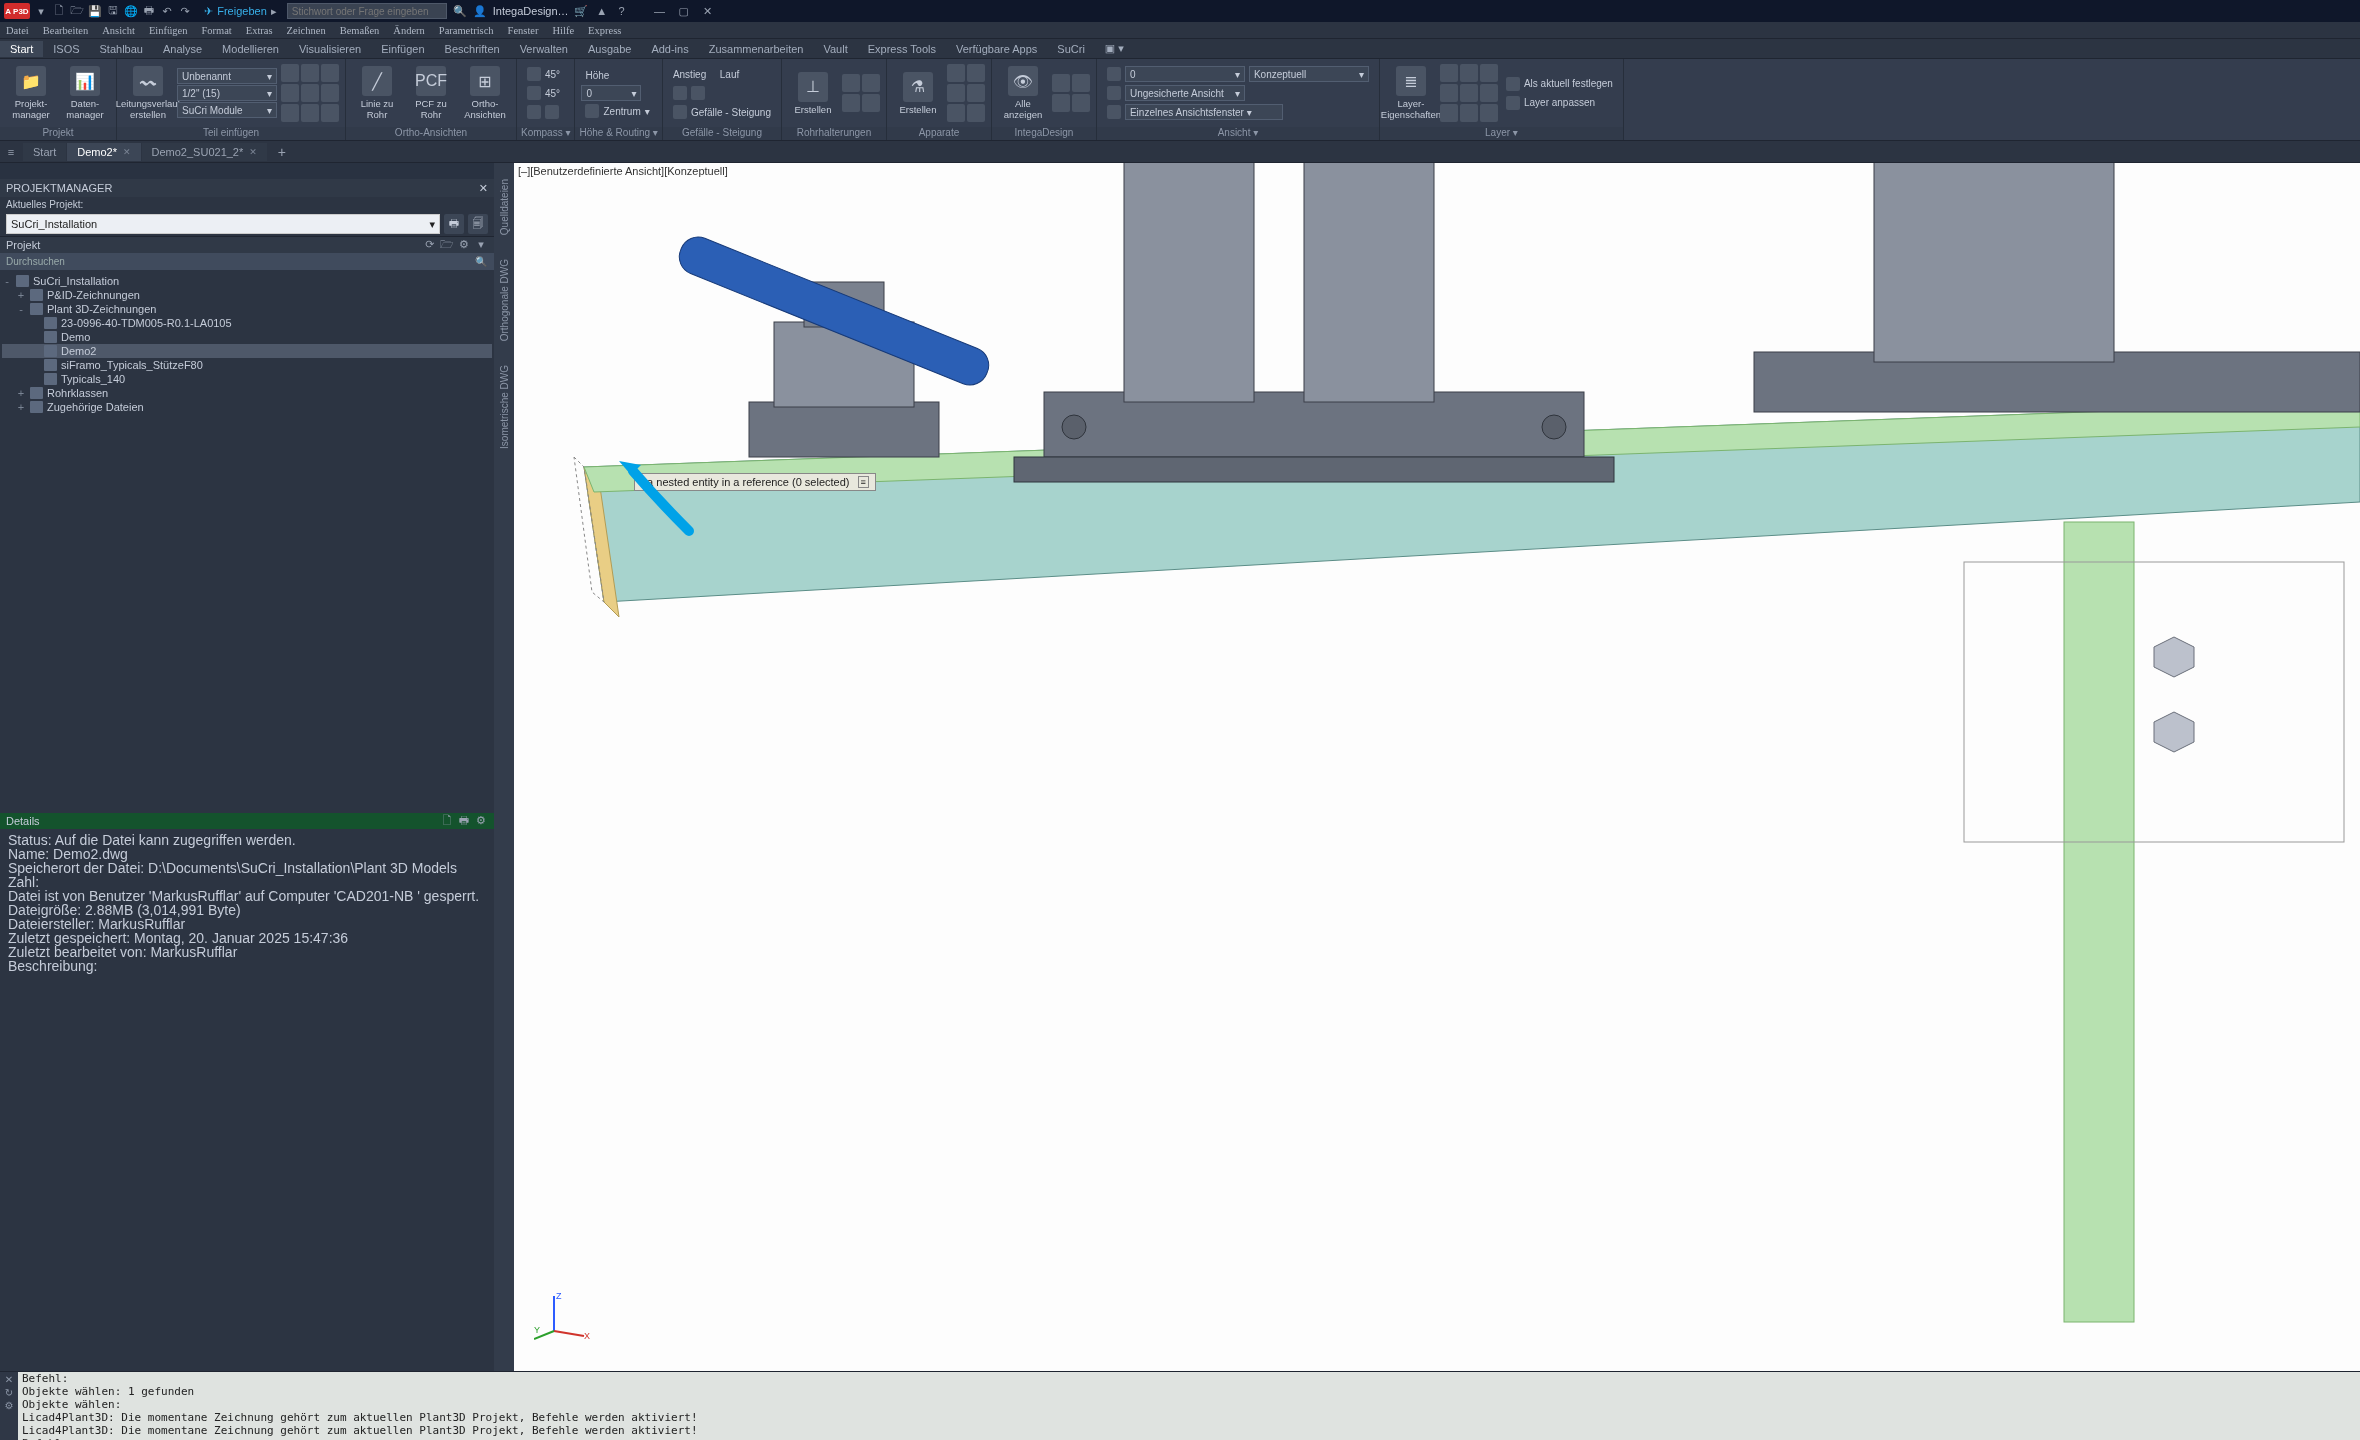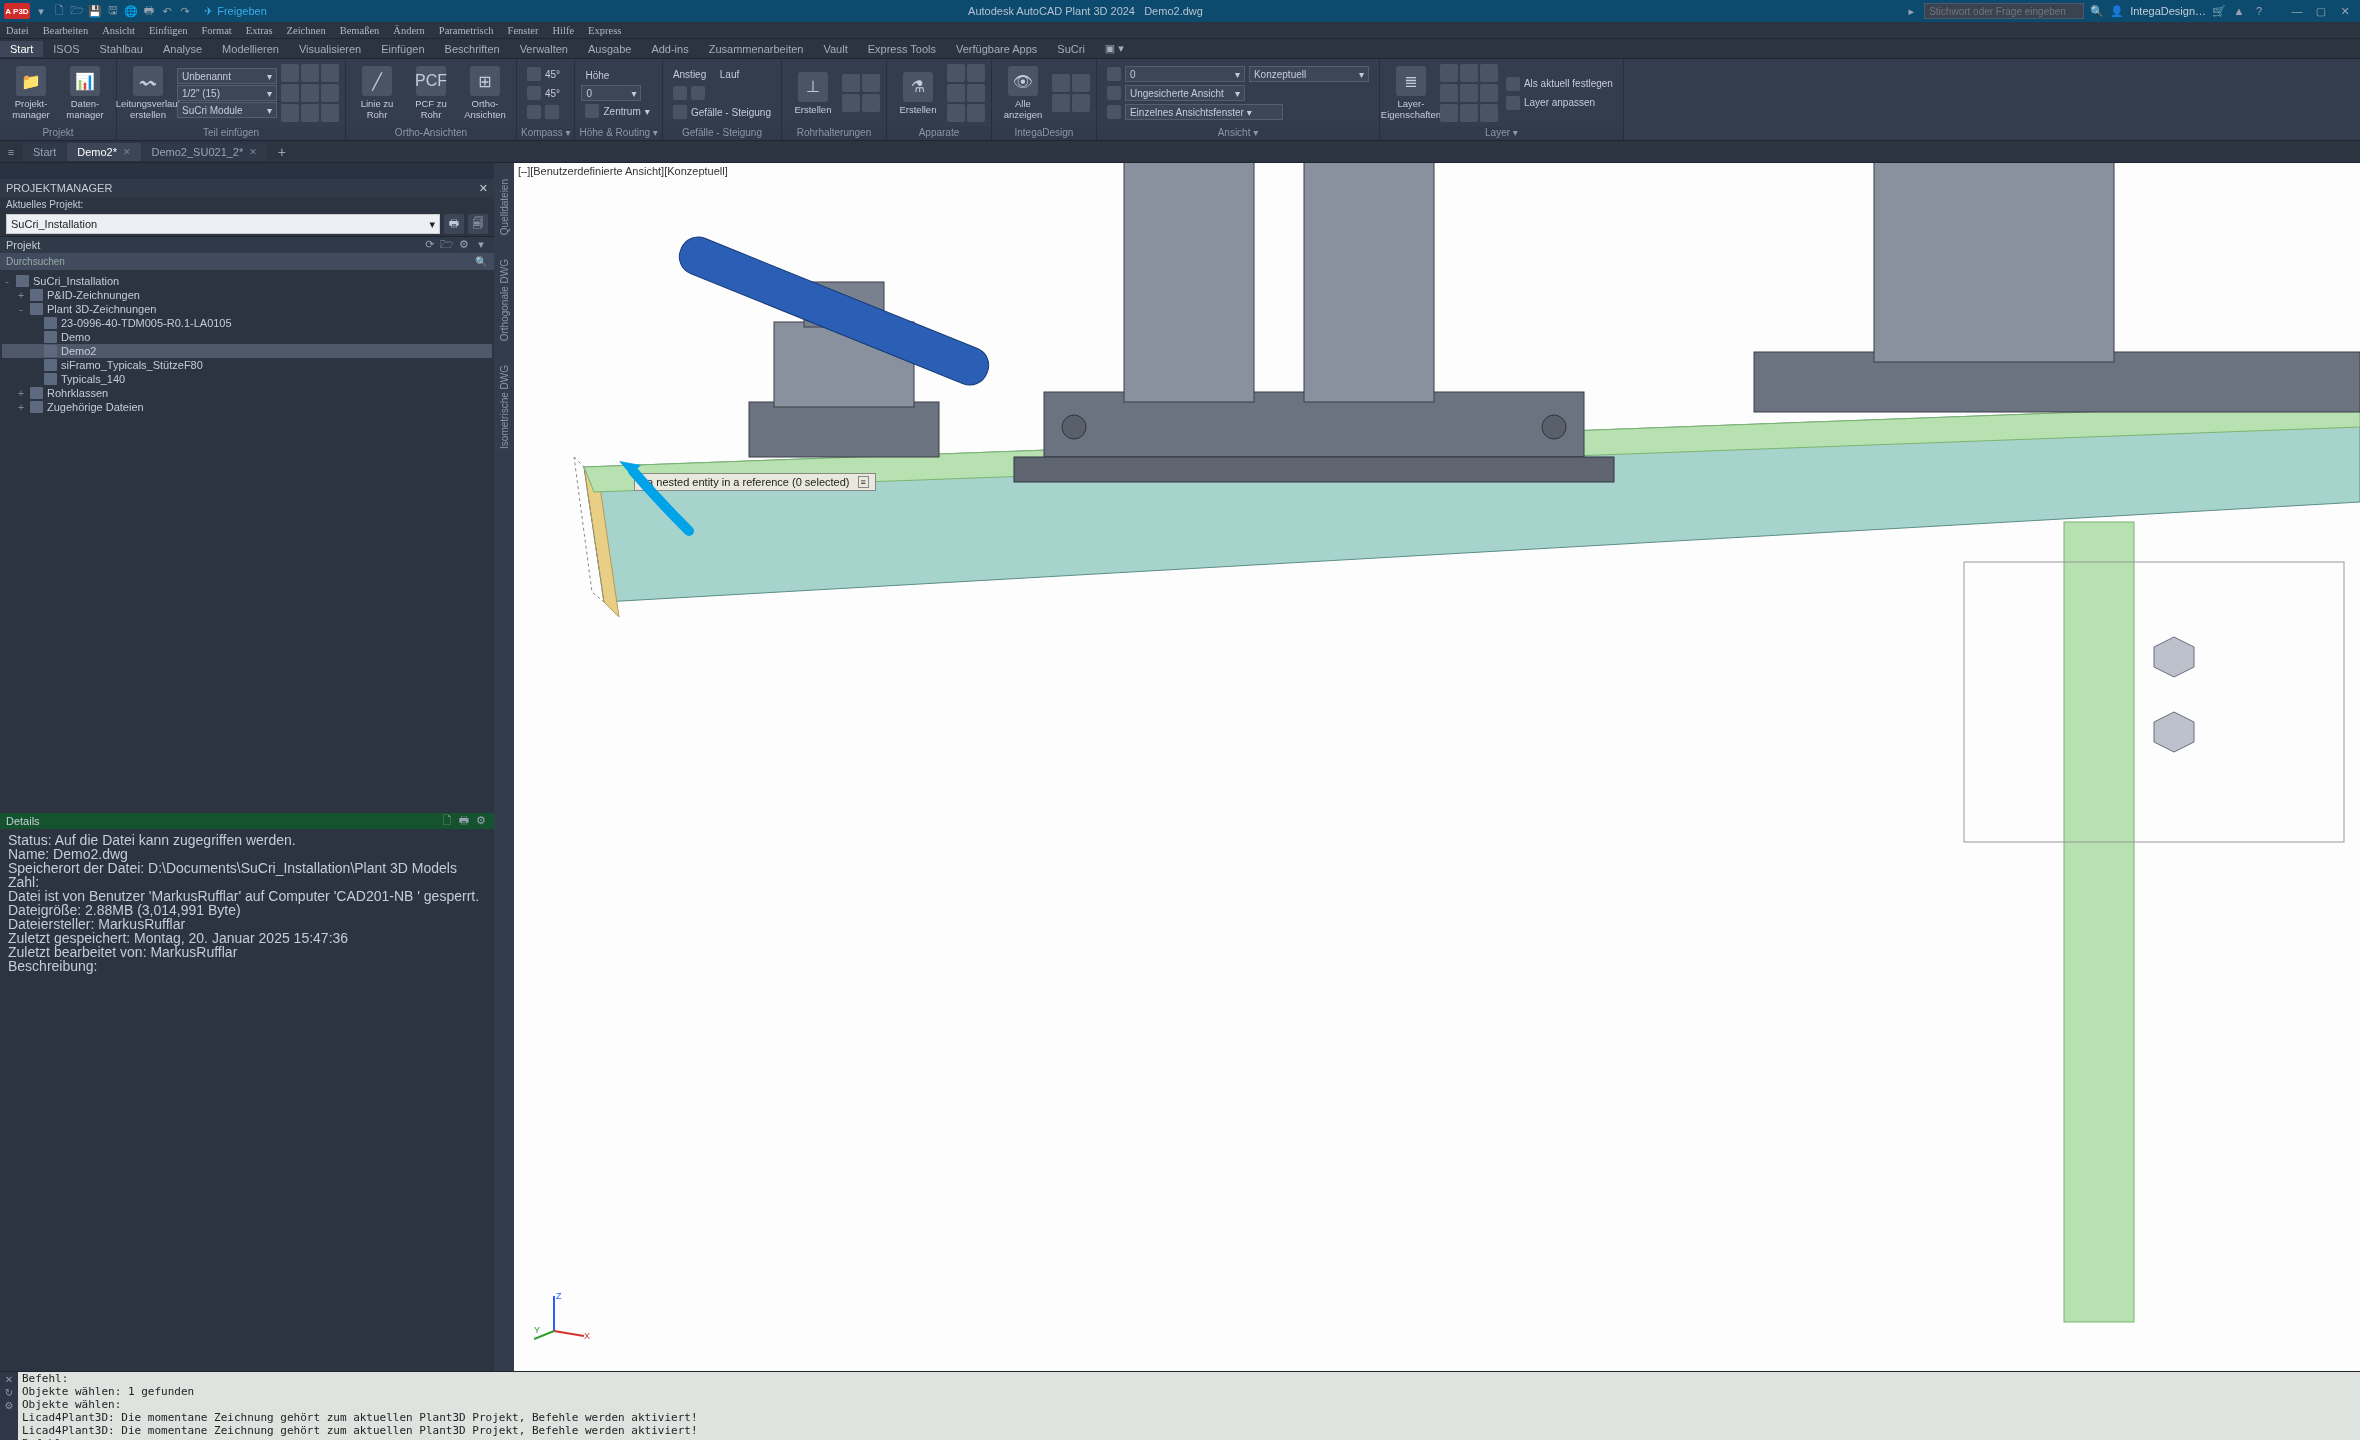--- a/index.html
+++ b/index.html
@@ -1,19 +1,19 @@
 <!DOCTYPE html>
 <html><head>
   <meta charset="utf-8">
   <style>
     * { margin: 0; padding: 0; box-sizing: border-box; font-family: "Segoe UI", Tahoma, sans-serif; }
     body { background: #293241; color: #c5ccd9; font-size: 11px; overflow: hidden; width: 2360px; height: 1440px; }
 
     
-    .titlebar { height: 22px; background: #0c4a6e; display: flex; align-items: center; padding: 0 4px; }
+    .titlebar { height: 22px; background: #0f172a; display: flex; align-items: center; padding: 0 4px; }
     .tb-left { display: flex; gap: 4px; align-items: center; }
     .tb-logo { width: 26px; height: 16px; background: #d12c2c; border-radius: 2px; display: flex; align-items: center; justify-content: center; font-size: 8px; color: #fff; font-weight: bold; }
     .tb-icon { width: 14px; height: 14px; display: inline-flex; align-items: center; justify-content: center; color: #9aa3b2; cursor: pointer; }
     .tb-share { display: flex; align-items: center; gap: 4px; color: #38b0ea; margin-left: 8px; }
     .tb-center { flex: 1; text-align: center; color: #b8c1d0; }
     .tb-right { display: flex; gap: 6px; align-items: center; }
     .tb-search { width: 160px; height: 16px; background: #3a4352; border: 1px solid #4e5869; font-size: 10px; padding: 0 4px; color: #9aa3b2; }
     .win-btns { display: flex; gap: 2px; margin-left: 14px; }
     .win-btn { width: 22px; height: 16px; display: flex; align-items: center; justify-content: center; color: #9aa3b2; }
 
@@ -103,23 +103,20 @@
     <span class="tb-icon">💾</span>
     <span class="tb-icon">🖫</span>
     <span class="tb-icon">🌐</span>
     <span class="tb-icon">🖶</span>
     <span class="tb-icon">↶</span>
     <span class="tb-icon">↷</span>
     <span class="tb-share">
       <span>✈</span>
       <span>Freigeben</span>
     </span>
-  </div>
-  <div class="tb-center">
-    <span>Autodesk AutoCAD Plant 3D 2024</span>&nbsp;&nbsp;&nbsp;<span>Demo2.dwg</span>
   </div>
   <div class="tb-right">
     <span class="tb-icon">▸</span>
     <input class="tb-search" placeholder="Stichwort oder Frage eingeben" style="">
     <span class="tb-icon">🔍</span>
     <span class="tb-icon">👤</span>
     <span>IntegaDesign…</span>
     <span class="tb-icon">🛒</span>
     <span class="tb-icon">▲</span>
     <span class="tb-icon">?</span>

